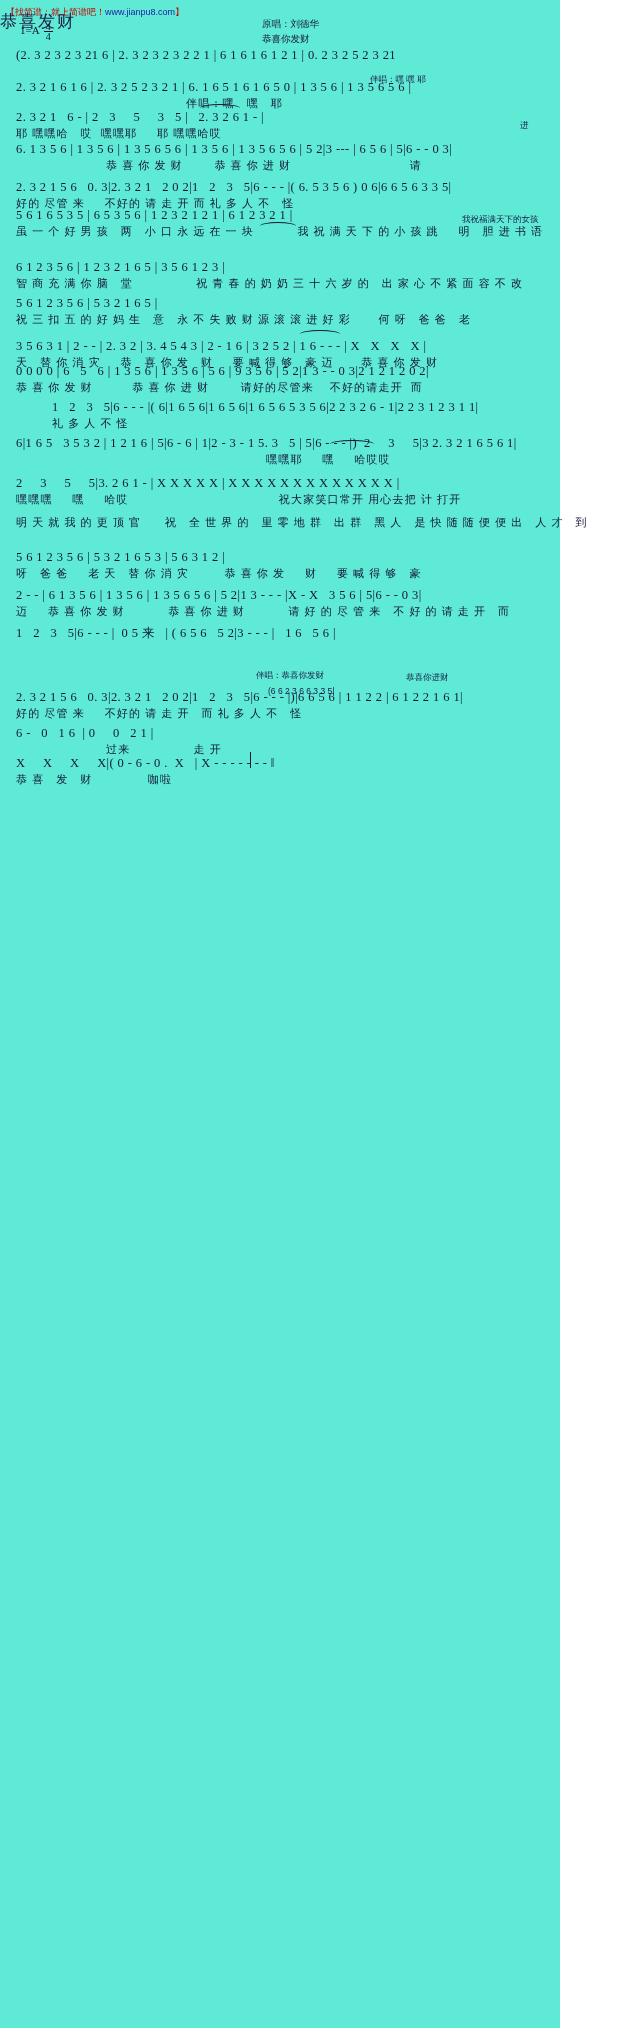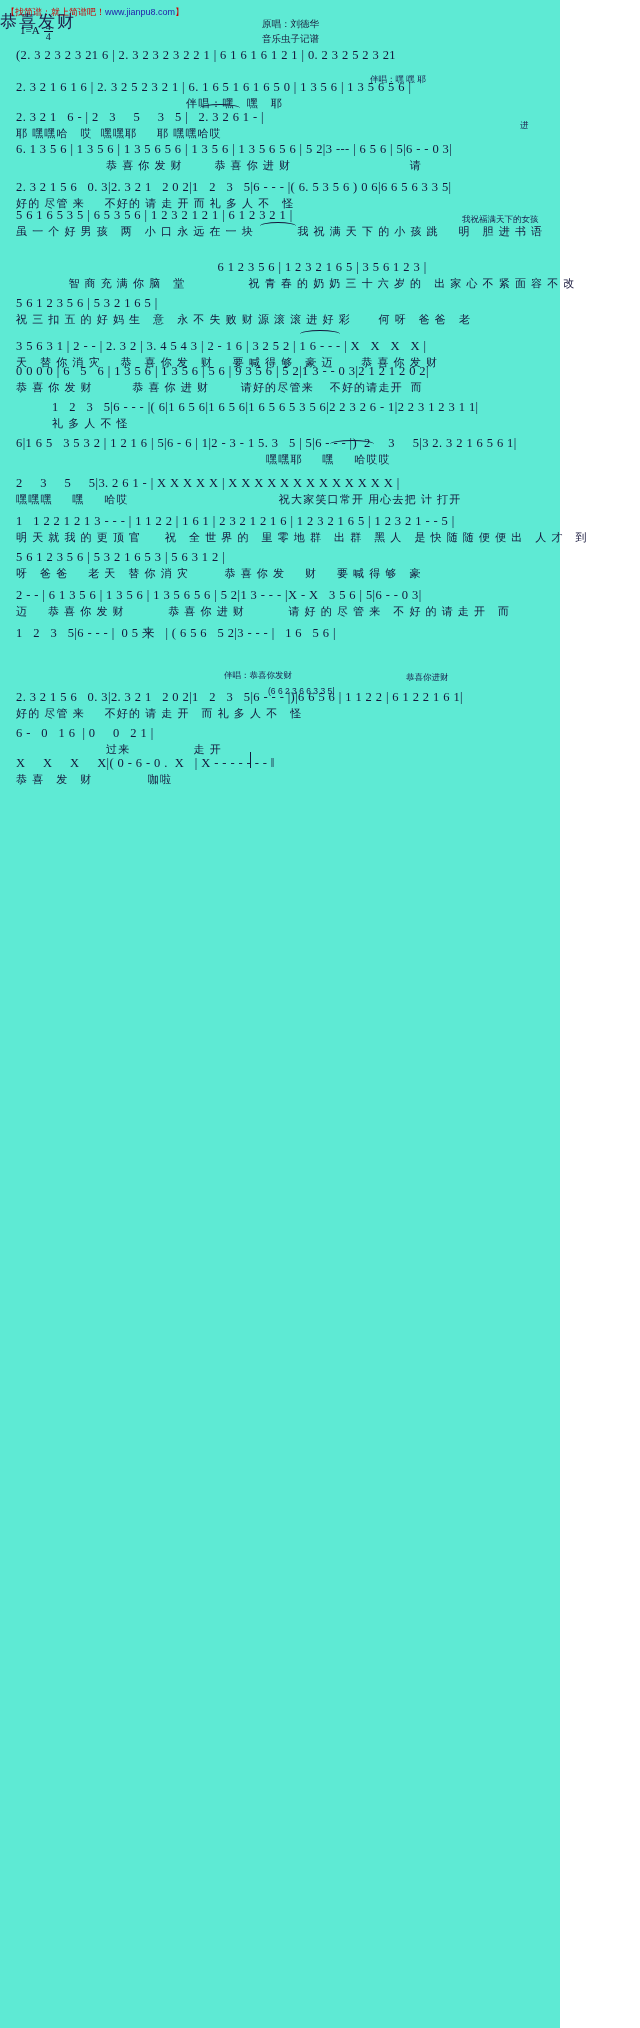--- a/index.html
+++ b/index.html
@@ -137,21 +137,21 @@
   <div class="keysig">
     <span>1=A</span>
     <span class="frac">
       <span class="num">4</span>
       <span class="den">4</span>
     </span>
   </div>
 
   <div class="credits">
     <div>原唱：刘德华</div>
-    <div>音乐虫子记谱</div>
+    <div>恭喜你发财</div>
   </div>
 
   <div class="staff" style="top:48px;">
     <div class="notes">(2. 3 2 3 2 3 21 6 | 2. 3 2 3 2 3 2 2 1 | 6 1 6 1 6 1 2 1 | 0. 2 3 2 5 2 3 21</div>
   </div>
 
   <div class="staff" style="top:80px;">
     <div class="notes">2. 3 2 1 6 1 6 | 2. 3 2 5 2 3 2 1 | 6. 1 6 5 1 6 1 6 5 0 | 1 3 5 6 | 1 3 5 6 5 6 |</div>
     <div class="lyrics indent-lg">伴唱：嘿   嘿   耶</div>
   </div>
@@ -169,21 +169,21 @@
   <div class="staff" style="top:180px;">
     <div class="notes">2. 3 2 1 5 6   0. 3|2. 3 2 1   2 0 2|1   2   3   5|6 - - - |( 6. 5 3 5 6 ) 0 6|6 6 5 6 3 3 5|</div>
     <div class="lyrics">好的 尽管 来     不好的 请 走 开 而 礼 多 人 不   怪</div>
   </div>
 
   <div class="staff" style="top:208px;">
     <div class="notes">5 6 1 6 5 3 5 | 6 5 3 5 6 | 1 2 3 2 1 2 1 | 6 1 2 3 2 1 |</div>
     <div class="lyrics">虽 一 个 好 男 孩   两   小 口 永 远 在 一 块           我 祝 满 天 下 的 小 孩 跳     明   胆 进 书 语</div>
   </div>
 
-  <div class="staff" style="top:260px;text-align:center;">
+  <div class="staff" style="top:260px;">
     <div class="notes">6 1 2 3 5 6 | 1 2 3 2 1 6 5 | 3 5 6 1 2 3 |</div>
     <div class="lyrics">智 商 充 满 你 脑   堂                祝 青 春 的 奶 奶 三 十 六 岁 的   出 家 心 不 紧 面 容 不 改</div>
   </div>
 
   <div class="staff" style="top:296px;">
     <div class="notes">5 6 1 2 3 5 6 | 5 3 2 1 6 5 |</div>
     <div class="lyrics">祝 三 扣 五 的 好 妈 生   意   永 不 失 败 财 源 滚 滚 进 好 彩       何 呀   爸 爸   老</div>
   </div>
 
   <div class="staff" style="top:330px;margin-top:9px;">
@@ -205,21 +205,20 @@
     <div class="notes">6|1 6 5   3 5 3 2 | 1 2 1 6 | 5|6 - 6 | 1|2 - 3 - 1 5. 3   5 | 5|6 - - - |)  2     3     5|3 2. 3 2 1 6 5 6 1|</div>
     <div class="lyrics indent-xl">嘿嘿耶     嘿     哈哎哎</div>
   </div>
 
   <div class="staff" style="top:476px;">
     <div class="notes">2     3     5     5|3. 2 6 1 - | X X X X X | X X X X X X X X X X X X X |</div>
     <div class="lyrics">嘿嘿嘿     嘿     哈哎                                      祝大家笑口常开 用心去把 计 打开</div>
   </div>
 
   <div class="staff" style="top:514px;">
-    <div class="notes">1   1 2 2 1 2 1 3 - - - | 1 1 2 2 | 1 6 1 | 2 3 2 1 2 1 6 | 1 2 3 2 1 6 5 | 1 2 3 2 1 - - 5 |</div>
     <div class="lyrics">明 天 就 我 的 更 顶 官      祝   全 世 界 的   里 零 地 群   出 群   黑 人   是 快 随 随 便 便 出   人 才   到</div>
   </div>
 
   <div class="staff" style="top:550px;">
     <div class="notes">5 6 1 2 3 5 6 | 5 3 2 1 6 5 3 | 5 6 3 1 2 |</div>
     <div class="lyrics">呀   爸 爸     老 天   替 你 消 灾         恭 喜 你 发     财     要 喊 得 够   豪</div>
   </div>
 
   <div class="staff" style="top:588px;">
     <div class="notes">2 - - | 6 1 3 5 6 | 1 3 5 6 | 1 3 5 6 5 6 | 5 2|1 3 - - - |X - X   3 5 6 | 5|6 - - 0 3|</div>
@@ -241,21 +240,21 @@
   </div>
 
   <div class="staff" style="top:756px;">
     <div class="notes">X     X     X     X|( 0 - 6 - 0 .  X   | X - - - - - - - ‖</div>
     <div class="lyrics">恭 喜   发   财              咖啦</div>
   </div>
 
   <div class="hand-note" style="left:370px; top:74px;">伴唱：嘿  嘿  耶</div>
   <div class="hand-note" style="left:520px; top:120px;">进</div>
   <div class="hand-note" style="left:462px; top:214px;">我祝福满天下的女孩</div>
-  <div class="hand-note" style="left:224px; top:670px;">伴唱：恭喜你发财</div>
+  <div class="hand-note" style="left:256px; top:670px;">伴唱：恭喜你发财</div>
   <div class="hand-note" style="left:406px; top:672px;">恭喜你进财</div>
   <div class="hand-note" style="left:268px; top:686px;">(6 6 2 3 6 6 3 3 5|</div>
 
   <div class="slur" style="left:200px; top:104px; width:40px;"></div>
   <div class="slur" style="left:260px; top:222px; width:36px;"></div>
   <div class="slur" style="left:330px; top:440px; width:44px;"></div>
   <div class="slur" style="left:300px; top:330px; width:40px;"></div>
 
   <div class="barline" style="left:250px; top:752px; height:16px;"></div>
 

